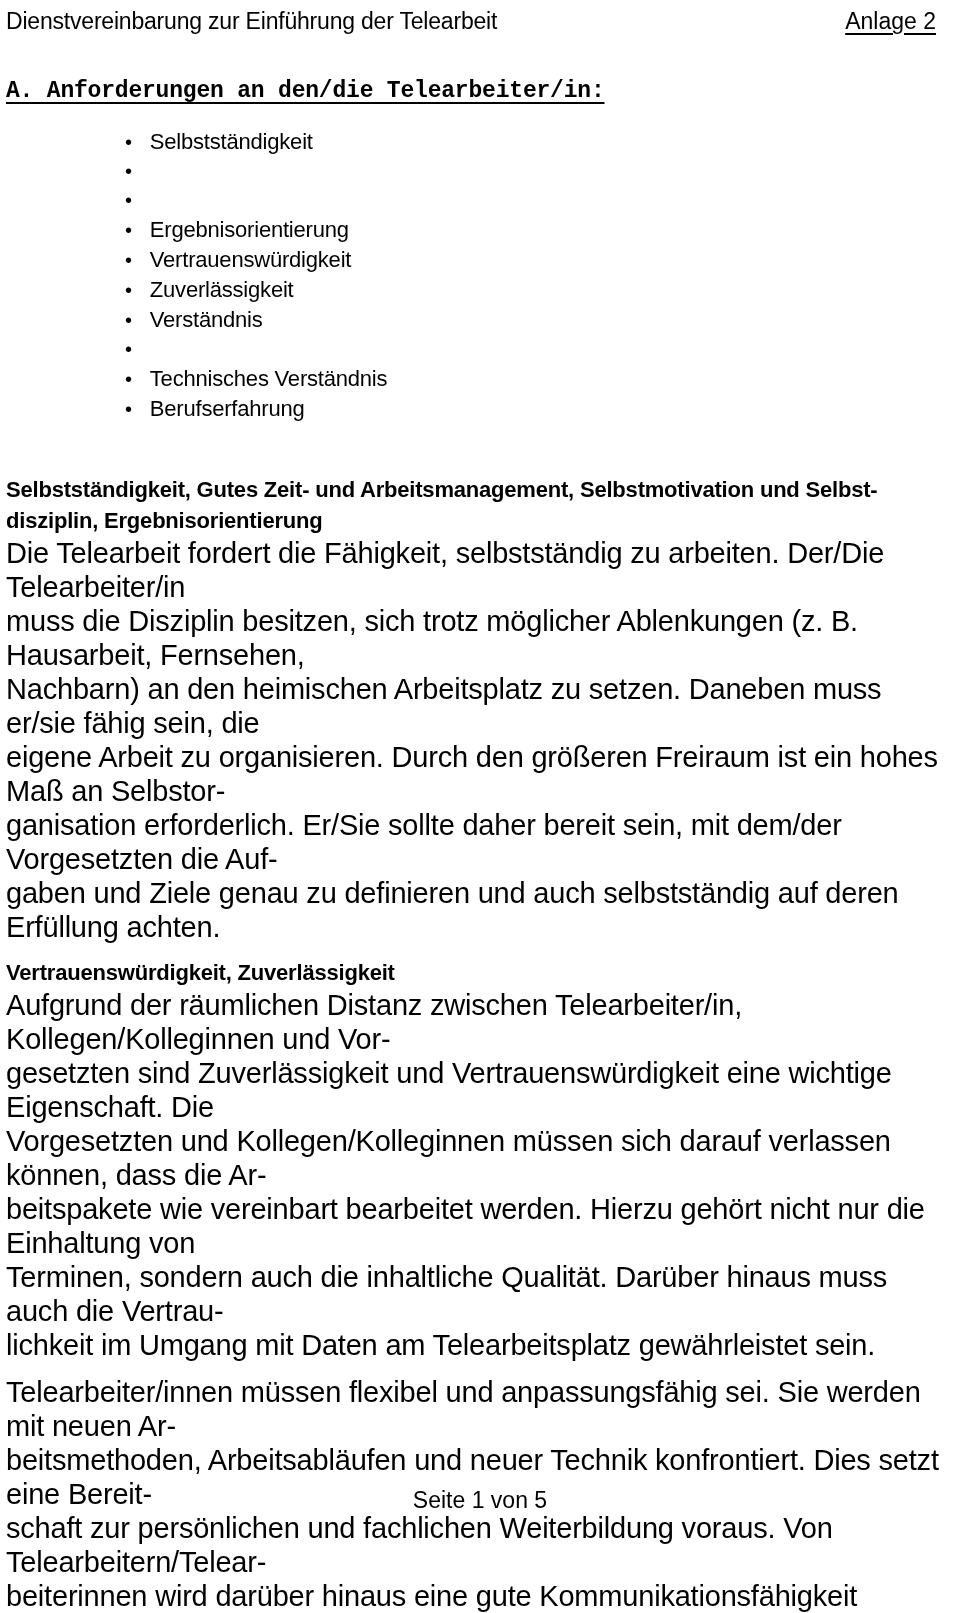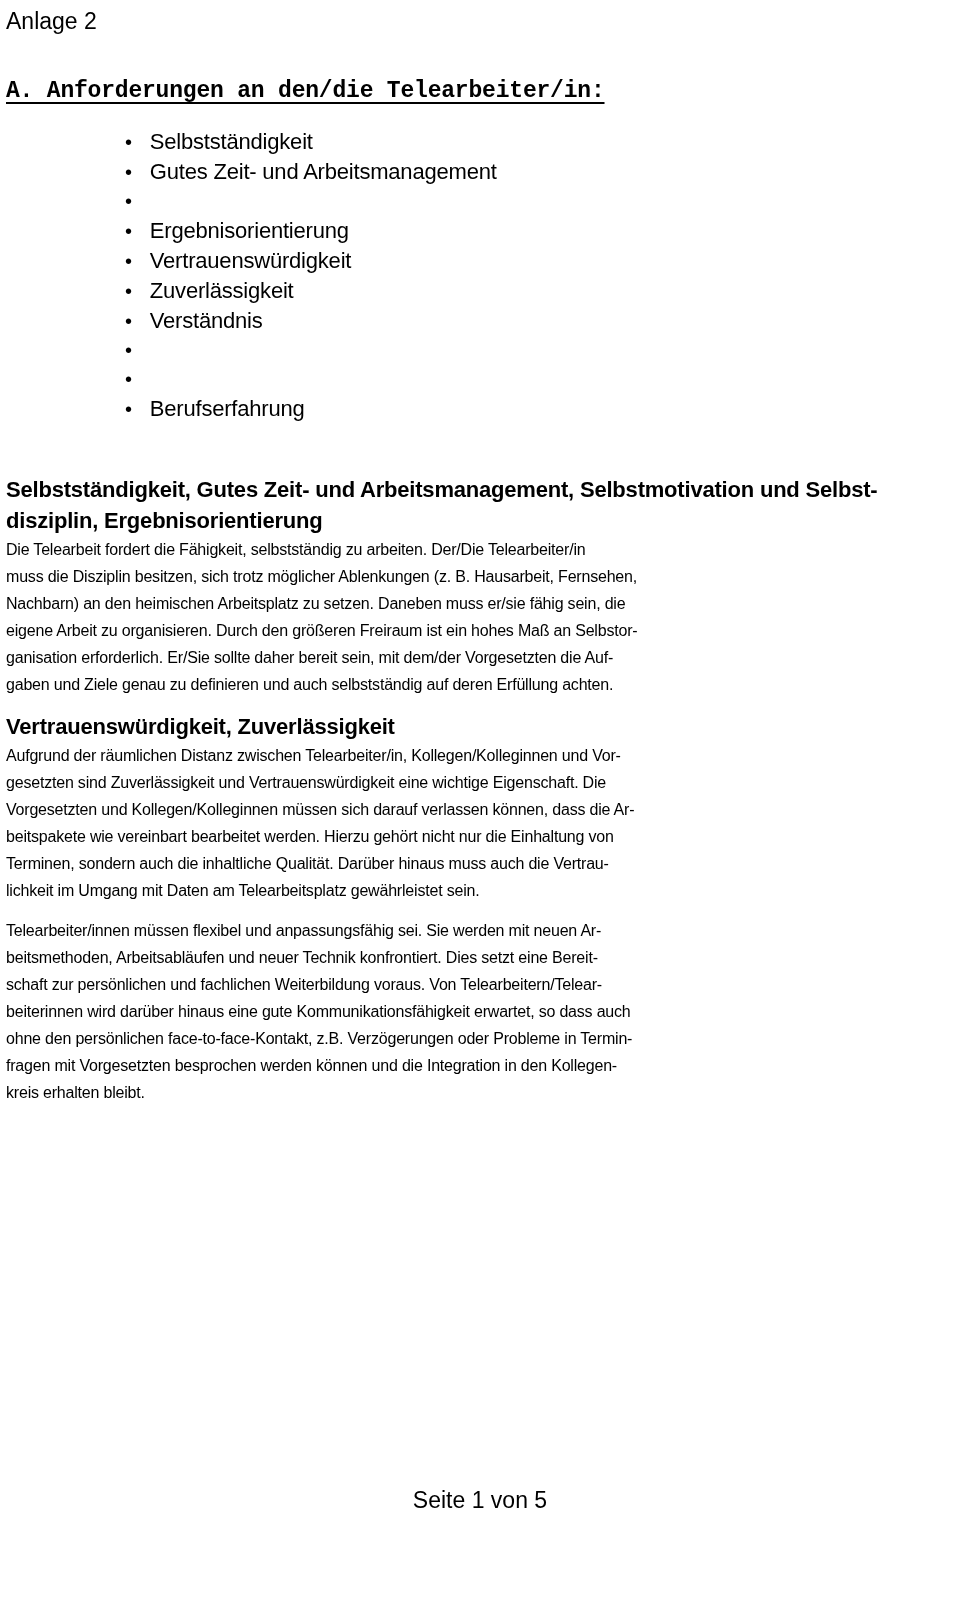--- a/index.html
+++ b/index.html
@@ -22,22 +22,24 @@
     display: flex;
     justify-content: space-between;
     align-items: baseline;
     font-size: 23px;
     line-height: 30px;
   }
   .doc-title {
     letter-spacing: -0.2px;
   }
   .annex {
+    text-decoration: underline;
     text-underline-offset: 4px;
     text-decoration-thickness: 2px;
+    margin-right: 14px;
   }
   .section-a {
     margin: 40px 0 0 0;
     font-size: 23px;
     font-weight: bold;
     line-height: 30px;
     letter-spacing: -0.2px;
     display: inline-block;
     text-decoration: underline;
     text-underline-offset: 5px;
@@ -73,54 +75,54 @@
   .sec-heading {
     margin: 0;
     font-size: 22px;
     font-weight: bold;
     line-height: 31px;
     letter-spacing: -0.2px;
     white-space: pre-line;
   }
   .sec-body {
     margin: 0;
-    font-size: 16px;
-    line-height: 27px;
+    font-size: 29px;
+    line-height: 34px;
     letter-spacing: -0.2px;
     white-space: pre-line;
   }
   .doc-footer {
     position: absolute;
     top: 1485px;
     left: 0;
     width: 100%;
     text-align: center;
     font-size: 23px;
     line-height: 30px;
   }
 </style>
 </head>
 <body>
 
 <div class="page">
 
   <header class="doc-header">
+    <span class="doc-title">Dienstvereinbarung zur Einführung der Telearbeit</span>
     <span class="annex">Anlage 2</span>
   </header>
 
   <h1 class="section-a">A. Anforderungen an den/die Telearbeiter/in:</h1>
 
   <ul class="req-list">
     <li>
       <span class="dot">•</span>
       <span>Selbstständigkeit</span>
     </li>
     <li>
       <span class="dot">•</span>
-      <span>Gutes Zeit- und Arbeitsmanagement</span>
     </li>
     <li>
       <span class="dot">•</span>
     </li>
     <li>
       <span class="dot">•</span>
       <span>Ergebnisorientierung</span>
     </li>
     <li>
       <span class="dot">•</span>
@@ -132,20 +134,21 @@
     </li>
     <li>
       <span class="dot">•</span>
       <span>Verständnis</span>
     </li>
     <li>
       <span class="dot">•</span>
     </li>
     <li>
       <span class="dot">•</span>
+      <span>Technisches Verständnis</span>
     </li>
     <li>
       <span class="dot">•</span>
       <span>Berufserfahrung</span>
     </li>
   </ul>
 
   <section class="req-section first">
     <h2 class="sec-heading">Selbstständigkeit, Gutes Zeit- und Arbeitsmanagement, Selbstmotivation und Selbst-
 disziplin, Ergebnisorientierung</h2>

